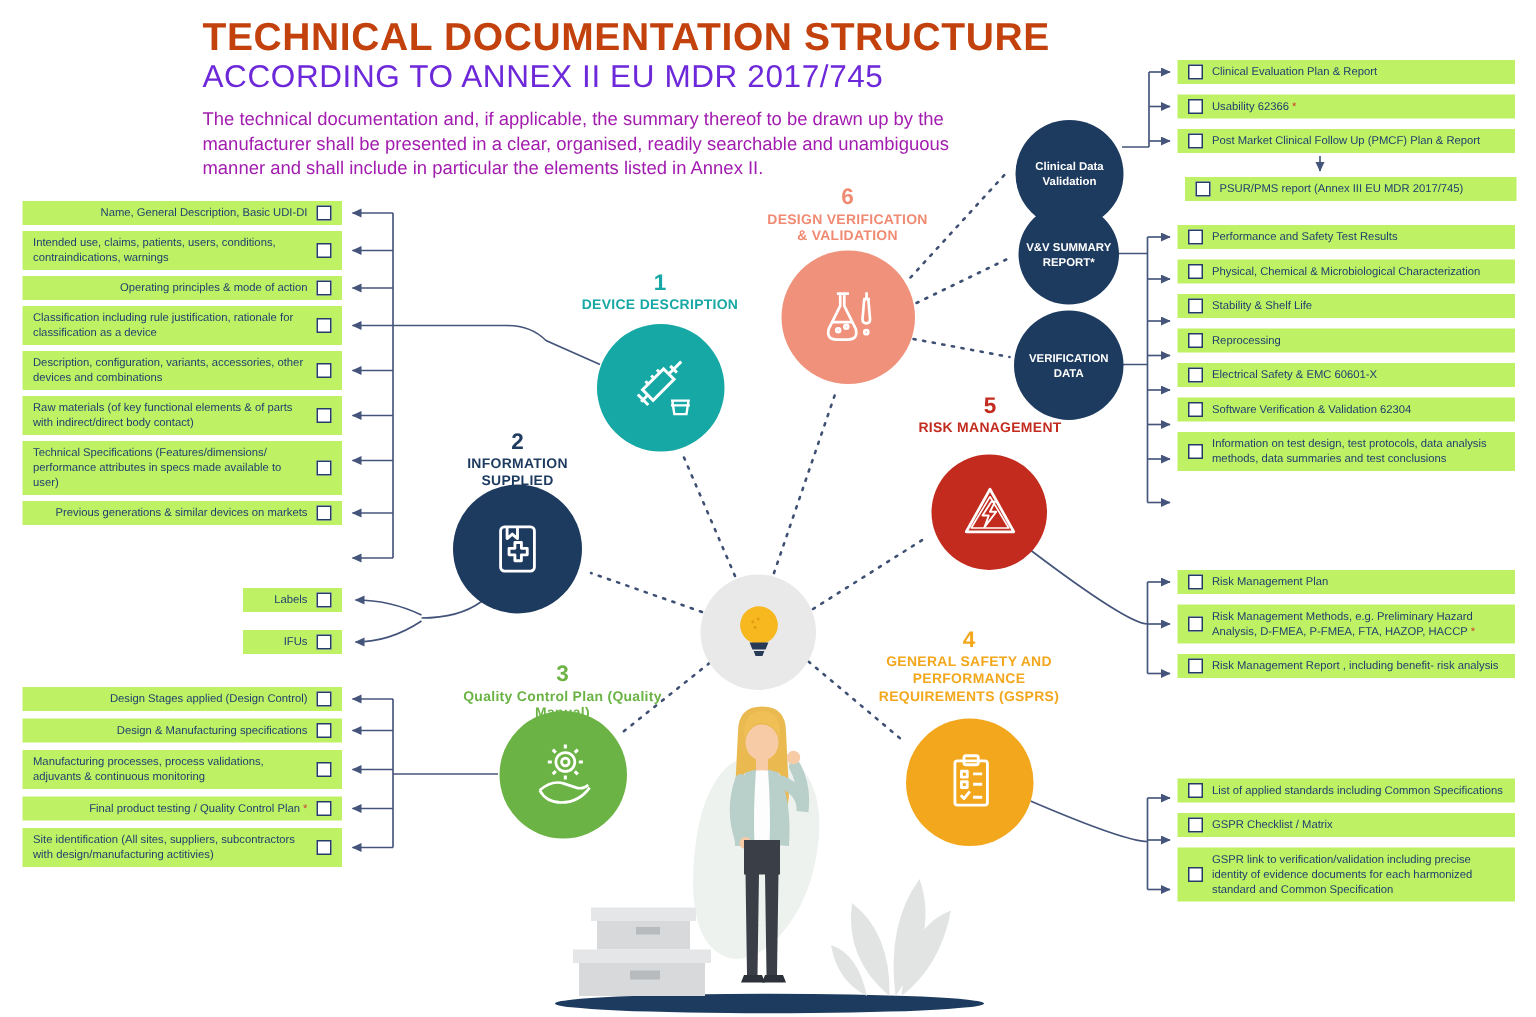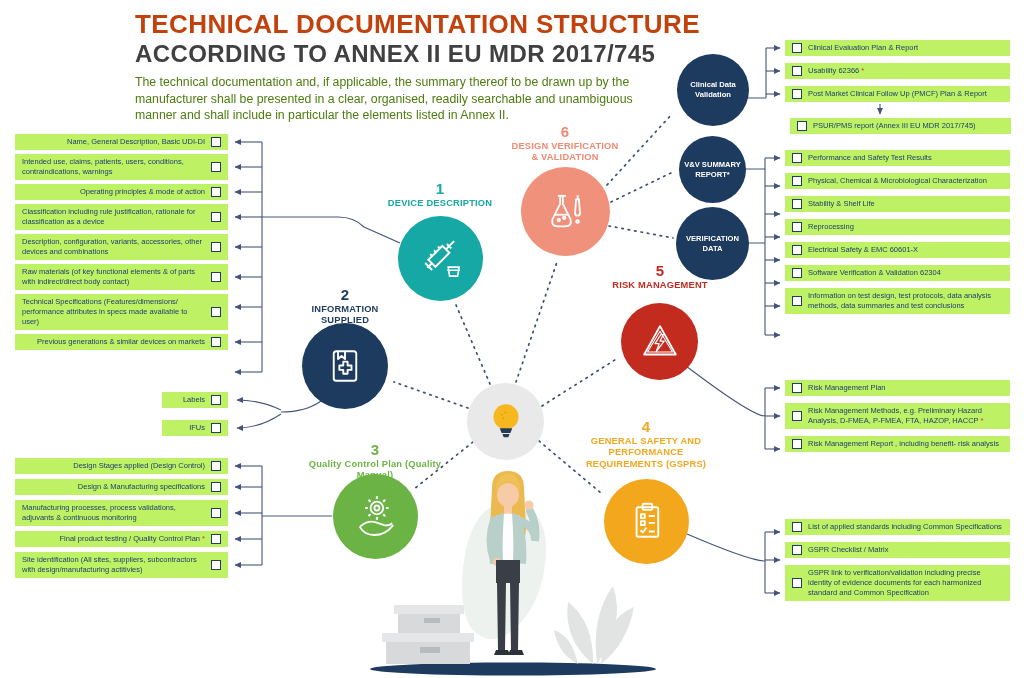--- a/index.html
+++ b/index.html
@@ -1,21 +1,21 @@
 <!DOCTYPE html>
 <html><head>
 <meta charset="utf-8">
 <style>
   *{margin:0;padding:0;box-sizing:border-box}
   html,body{width:1024px;height:678px}
   body{position:relative;font-family:"Liberation Sans",sans-serif;background:#fff;overflow:hidden}
   .abs{position:absolute}
   .title1{font-size:26px;font-weight:bold;color:#c2410c;letter-spacing:.4px;line-height:1.15}
-  .title2{font-size:24px;font-weight:bold;color:#404040;letter-spacing:.4px;line-height:1.15}
-  .subtitle{font-size:12.3px;color:#4d7c0f;line-height:1.34;margin-top:7px;width:530px}
+  .title2{font-size:21px;font-weight:normal;color:#6d28d9;letter-spacing:.4px;line-height:1.15}
+  .subtitle{font-size:12.3px;color:#a21caf;line-height:1.34;margin-top:7px;width:530px}
   .list{position:absolute;display:flex;flex-direction:column}
   .item{background:#bef264;display:flex;align-items:center;gap:6px;padding:3px 7px;
         font-size:7.5px;line-height:10px;color:#1e3e6e;min-height:16px}
   .left-item{justify-content:flex-end}
   .left-item .item-text{text-align:left}
   .right-item{justify-content:flex-start}
   .right-item .item-text{text-align:left}
   .checkbox{width:10px;height:10px;border:1.6px solid #253d66;background:#fff;flex:0 0 auto}
   .red{color:#d0382a}
   .circle{position:absolute;border-radius:50%;display:flex;align-items:center;justify-content:center}
@@ -388,21 +388,21 @@
       <path d="M17.5,33 h15"></path>
       <circle cx="22" cy="39" r="1.4"></circle>
         <circle cx="28" cy="36.5" r="1.4"></circle>
       <path d="M43,11 v5 M40.5,16 h5"></path>
       <path d="M41.3,16 l-1.3,15 q0,3 2.8,3 q2.8,0 2.8,-3 L44.3,16"></path>
       <circle cx="42.8" cy="40.5" r="1.5"></circle>
     </g>
   </svg>
 </div>
 
-<div class="circle c-navy" style="left:677px;top:54px;width:72px;height:72px">
+<div class="circle c-navy" style="left:677px;top:80px;width:72px;height:72px">
   <div class="navy-label">Clinical Data Validation</div>
 </div>
 <div class="circle c-navy" style="left:679px;top:136px;width:67px;height:67px">
   <div class="navy-label">V&amp;V SUMMARY REPORT*</div>
 </div>
 <div class="circle c-navy" style="left:676px;top:207px;width:73px;height:73px">
   <div class="navy-label">VERIFICATION DATA</div>
 </div>
 
 <div class="circle c-gray" style="left:467px;top:383px;width:77px;height:77px">

